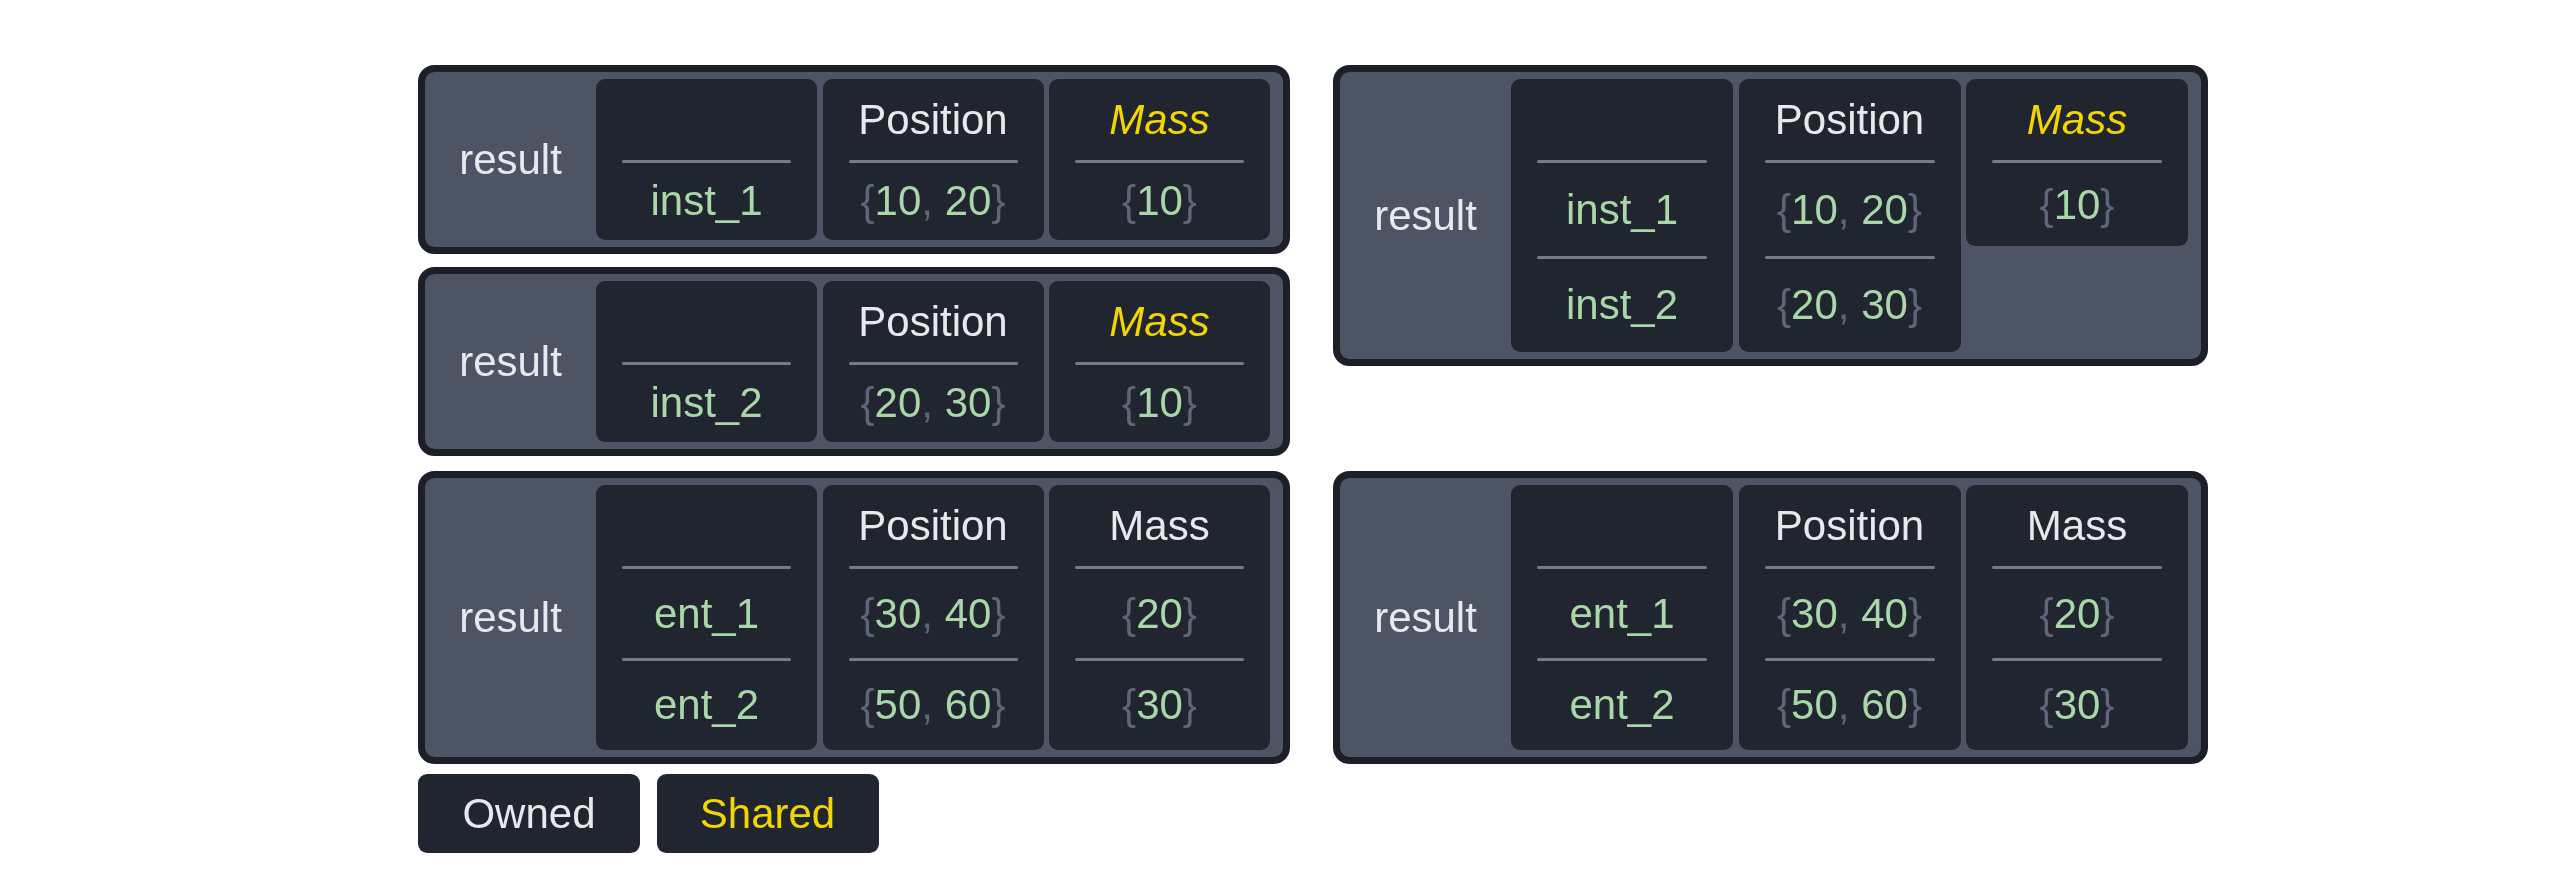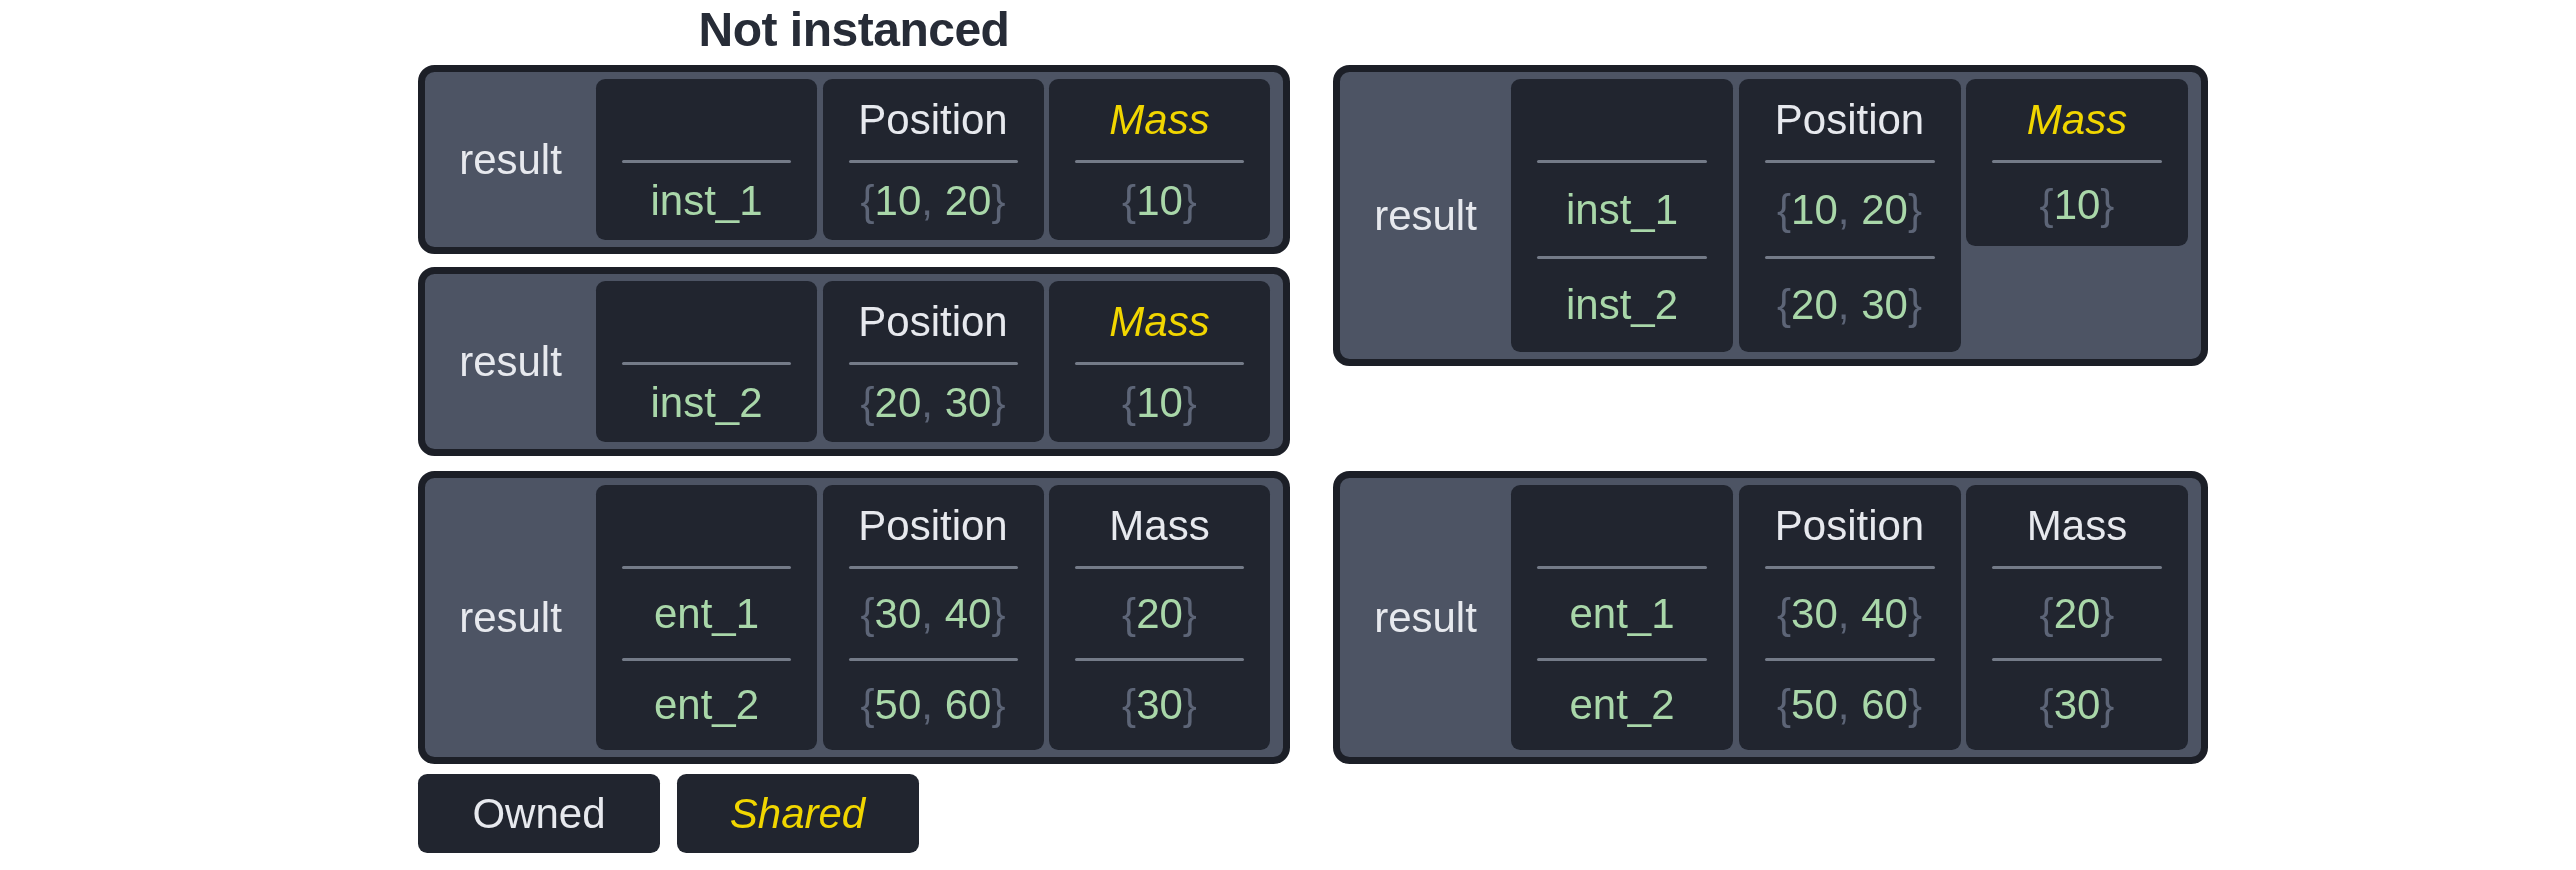--- a/index.html
+++ b/index.html
@@ -46,33 +46,32 @@
   .hr{flex:0 0 2.8px;background:#747b88;margin:0 26px;border-radius:1.8px}
   .cell-row{
     flex:1 1 0;display:flex;align-items:center;justify-content:center;
     font-size:42px;color:#a9d7a9;white-space:pre;border-radius:7px;
   }
   .value .punct{color:#5d6577}
   .value .num{color:#a9d7a9}
 
   .legend{position:absolute;left:0;top:774px;display:flex;gap:16.5px}
   .legend-chip{
-    width:242px;height:79px;background:#21252f;border-radius:9.2px;
+    width:222px;height:79px;background:#21252f;border-radius:9.2px;
     display:flex;align-items:center;justify-content:center;
     font-size:42px;color:#e7e9ee;
   }
-  .legend-chip.shared{color:#f1d600;font-style:italic}
+  .legend-chip.shared{color:#f1d600;}
 </style>
 </head>
 <body>
 
 <div class="canvas">
 
   <div class="col col-left">
-    <div class="fig-title">Not instanced</div>
 
     <div class="qtable" style="top:65px;height:189px">
       <div class="result-label">result</div>
       <div class="cells">
         <div class="cell">
           <div class="cell-header"></div>
           <div class="hr"></div>
           <div class="cell-row">inst_1</div>
         </div>
         <div class="cell">

